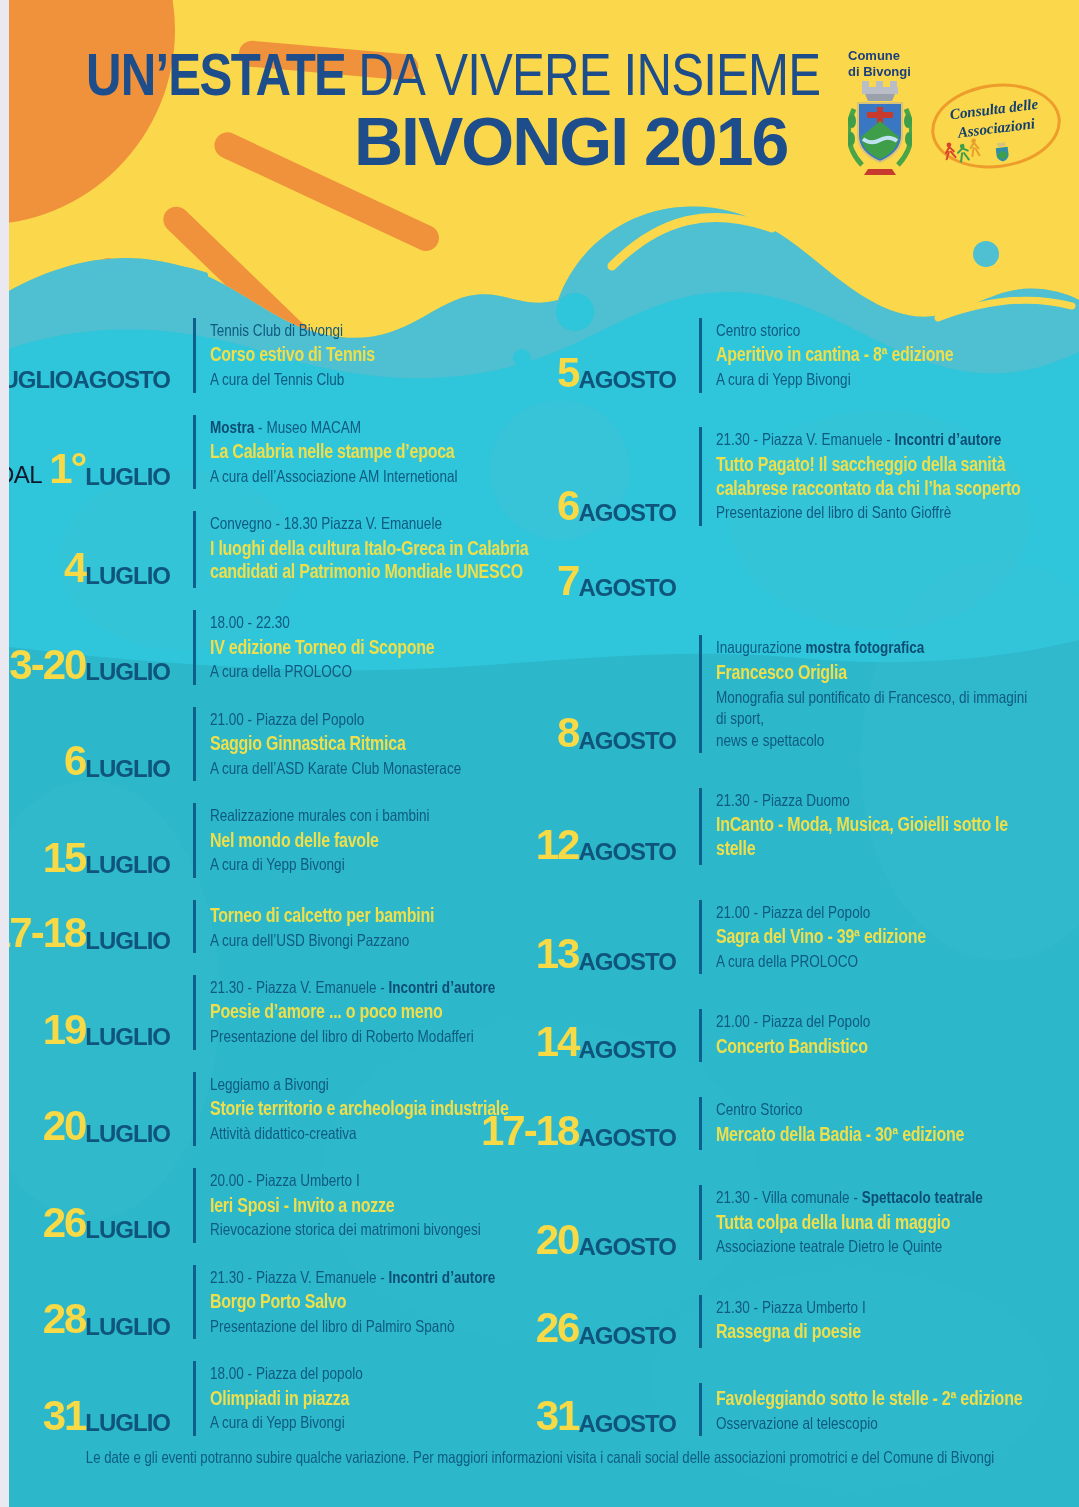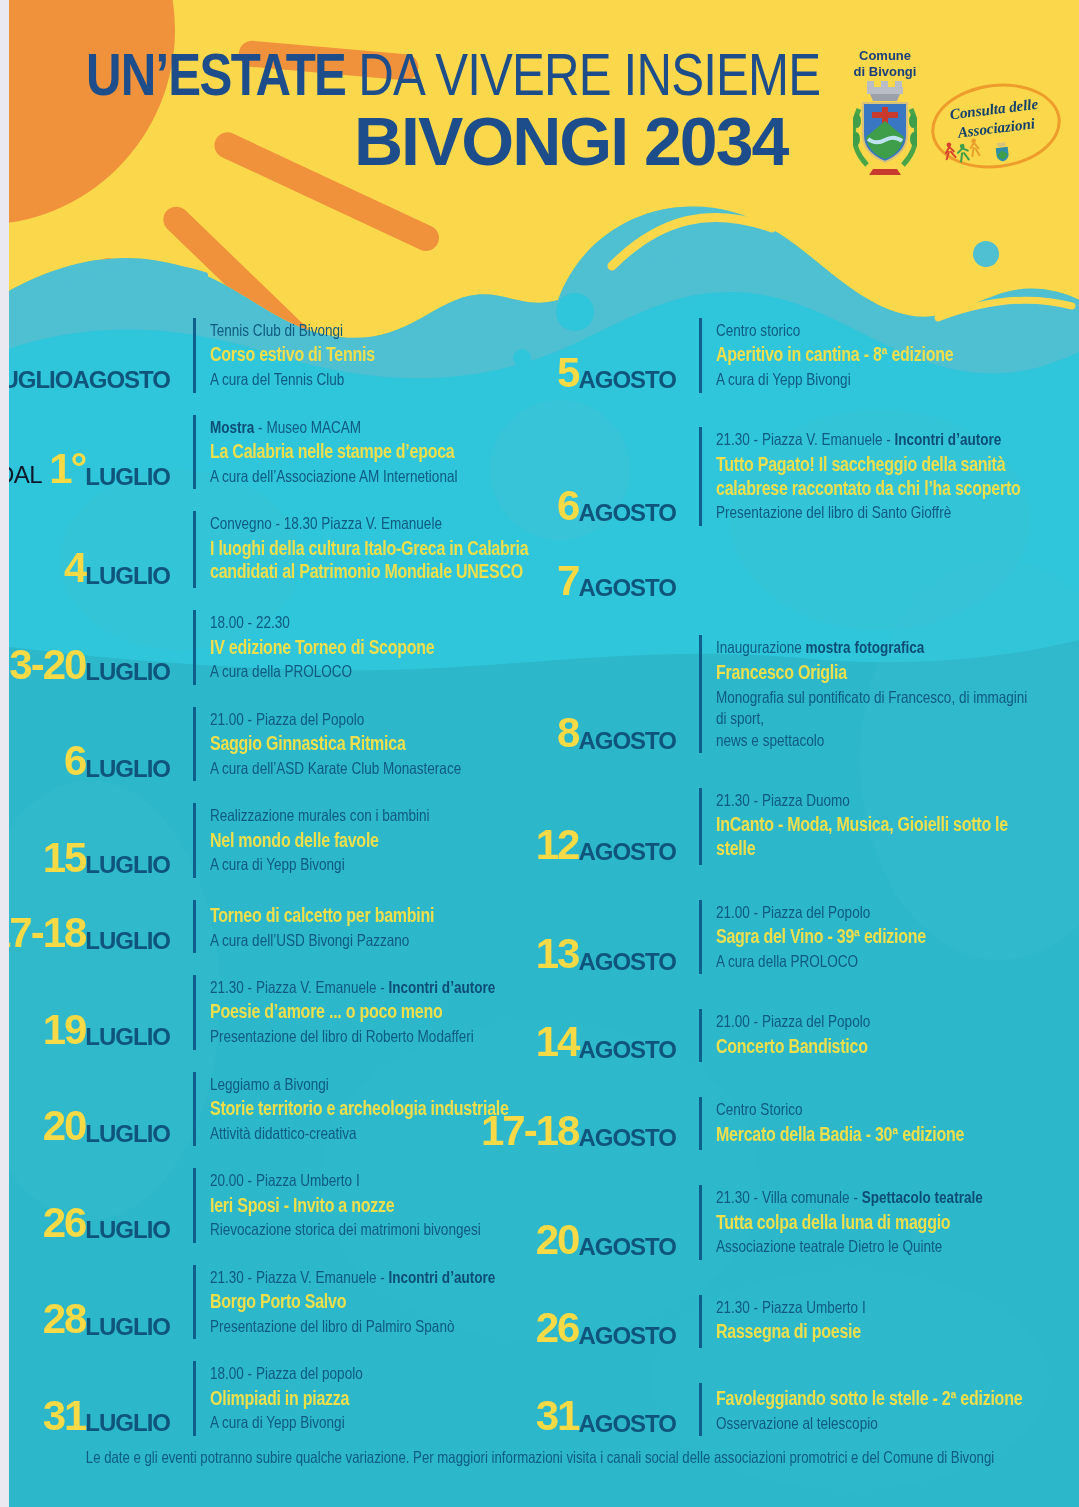--- a/index.html
+++ b/index.html
@@ -14,21 +14,21 @@
   
   .hdr-title{position:absolute;left:62px;top:44px;z-index:3;color:#1d4e8b;margin-left:24px;}
   .t1{font-size:60px;line-height:1.02;white-space:nowrap;display:block;
       width:122%;transform:scaleX(0.82);transform-origin:0 0;}
   .t1a{font-weight:700;letter-spacing:-1px;}
   .t1b{font-weight:700;letter-spacing:-2px;}
   .t1c{font-weight:400;letter-spacing:-1px;margin-left:16px;}
   .t2{font-size:68px;font-weight:700;letter-spacing:-2px;line-height:1.0;
       margin-left:268px;margin-top:2px;white-space:nowrap;}
 
-  .logo-comune{position:absolute;left:848px;top:48px;width:74px;text-align:center;z-index:3;}
+  .logo-comune{position:absolute;left:848px;top:48px;width:74px;text-align:left;z-index:3;}
   .logo-comune .lbl{font-size:13px;font-weight:700;color:#1b3f7e;line-height:1.25;}
   .logo-consulta{position:absolute;left:931px;top:84px;width:130px;height:84px;z-index:3;
       border:3px solid #ee9d2c;border-radius:50%;transform:rotate(-7deg);box-sizing:border-box;}
   .logo-consulta .txt{margin-top:13px;text-align:center;
       font-family:"Liberation Serif",serif;font-style:italic;font-weight:700;
       font-size:15px;line-height:1.25;color:#123f6e;}
   .consulta-figs{position:absolute;left:6px;bottom:4px;}
   .consulta-crest{position:absolute;left:58px;bottom:2px;}
 
   
@@ -109,21 +109,21 @@
       <ellipse cx="90" cy="1000" rx="130" ry="220" opacity="0.18"></ellipse>
       <ellipse cx="540" cy="1180" rx="220" ry="160" opacity="0.12"></ellipse>
       <ellipse cx="850" cy="1380" rx="200" ry="110" opacity="0.15"></ellipse>
     </g>
   </svg>
 
   <div class="edge"></div>
 
   <div class="hdr-title">
     <div class="t1"><span class="t1a">UN’</span><span class="t1b">ESTATE</span><span class="t1c">DA VIVERE INSIEME</span></div>
-    <div class="t2">BIVONGI 2034</div>
+    <div class="t2">BIVONGI 2016</div>
   </div>
 
   <div class="logo-comune">
     <div class="lbl">
       <div>Comune</div>
       <div>di Bivongi</div>
     </div>
     <svg width="64" height="96" viewBox="0 0 64 96" aria-hidden="true">
       <g fill="#b9bec6">
         <rect x="14" y="6" width="36" height="7"></rect>

